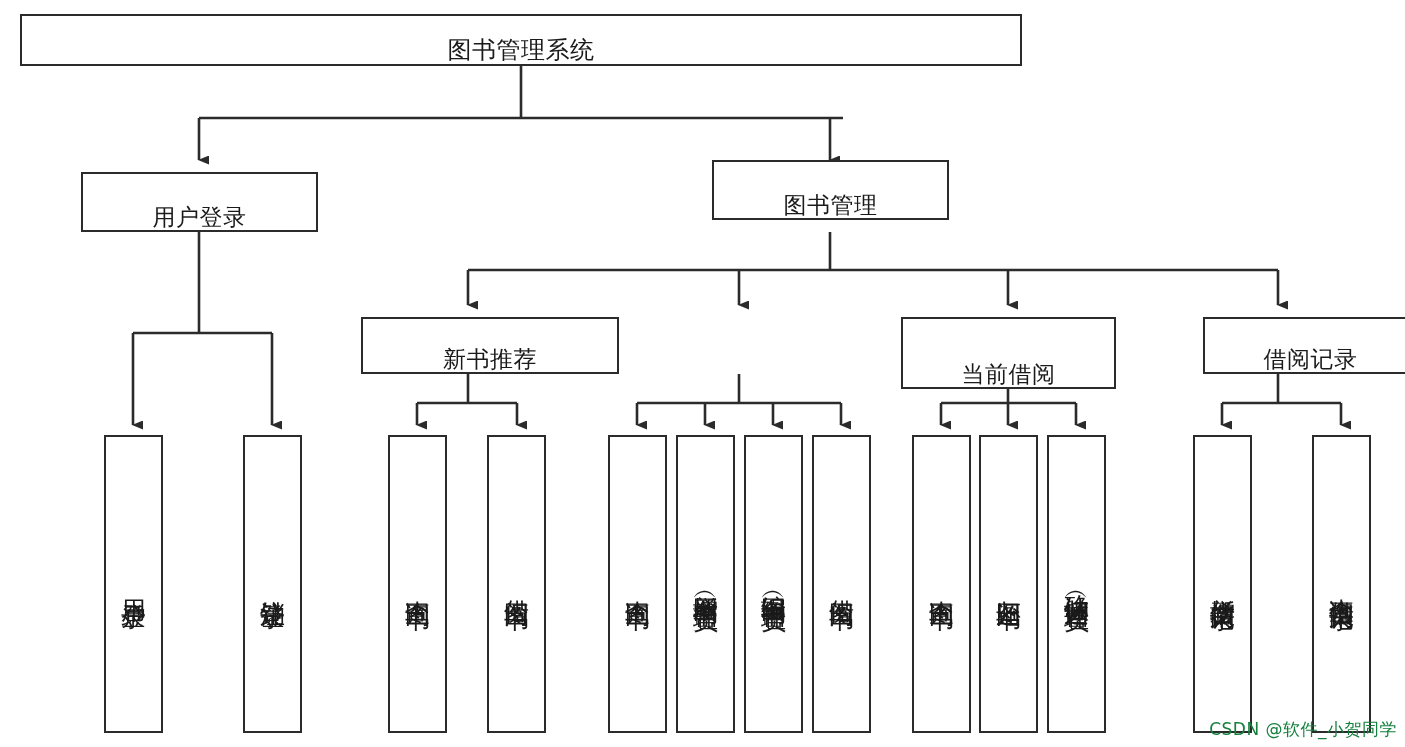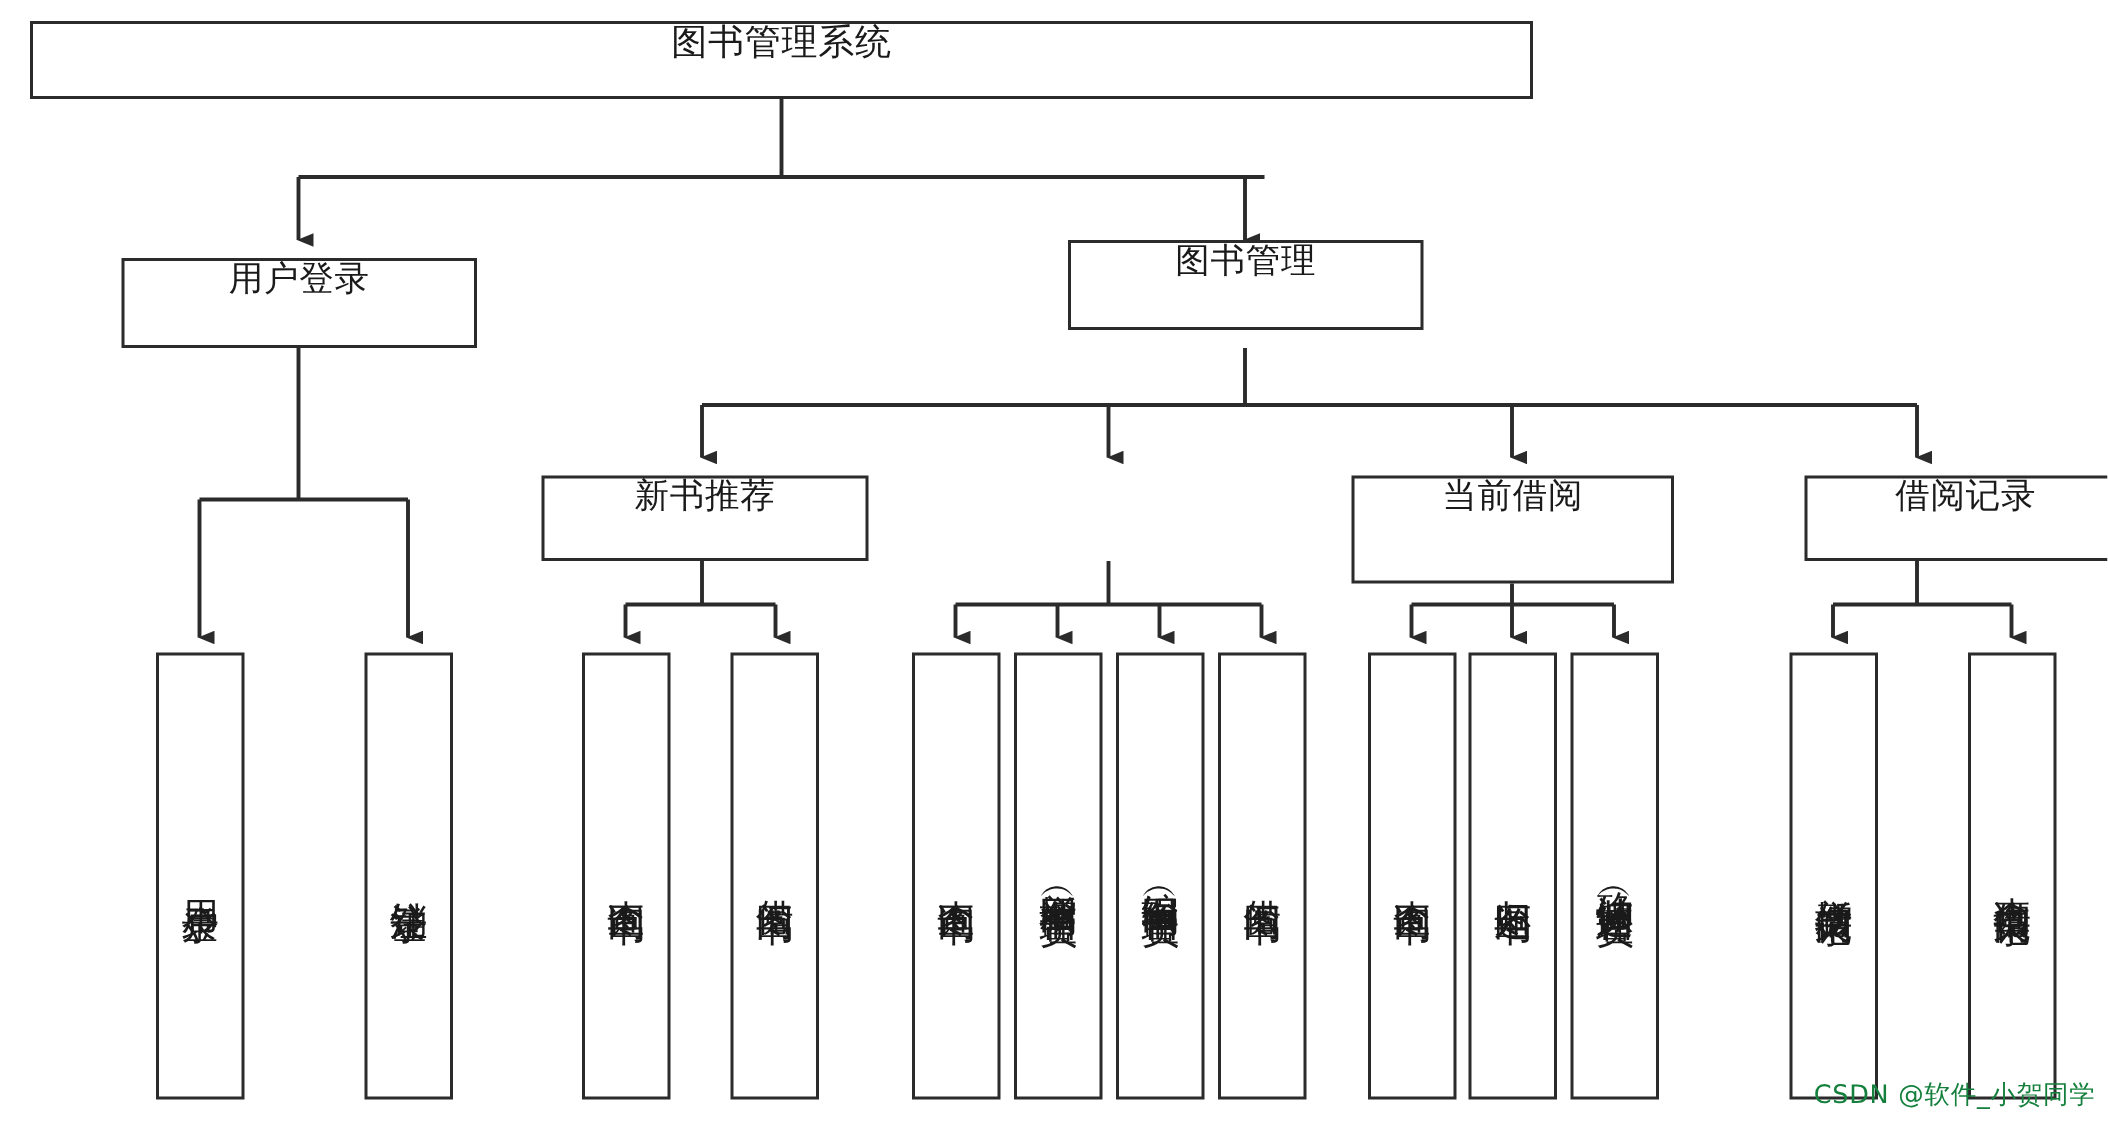--- a/index.html
+++ b/index.html
@@ -25,21 +25,21 @@
     width: 1405px;
     height: 747px;
     pointer-events: none;
   }
   .node {
     position: absolute;
     box-sizing: border-box;
     background: #ffffff;
     border: 2.5px solid #2b2b2b;
     display: flex;
-    align-items: flex-start;
+    align-items: flex-end;
     justify-content: center;
     z-index: 2;
   }
   .node-label {
     color: #1a1a1a;
     text-align: center;
     line-height: 1.08;
     letter-spacing: 0.5px;
     white-space: nowrap;
   }
@@ -135,21 +135,21 @@
     <span class="node-label">图书管理系统</span>
   </div>
 
   <div class="node horiz" style="left:81px; top:172px; width:237px; height:60px;">
     <span class="node-label">用户登录</span>
   </div>
   <div class="node horiz" style="left:712px; top:160px; width:237px; height:60px;">
     <span class="node-label">图书管理</span>
   </div>
 
-  <div class="node horiz" style="left:361px; top:317px; width:218px; height:57px;">
+  <div class="node horiz" style="left:361px; top:317px; width:258px; height:57px;">
     <span class="node-label">新书推荐</span>
   </div>
   <div class="node horiz" style="left:901px; top:317px; width:215px; height:72px;">
     <span class="node-label">当前借阅</span>
   </div>
   <div class="node horiz" style="left:1171px; top:317px; width:215px; height:57px;margin-left:32px;">
     <span class="node-label">借阅记录</span>
   </div>
 
   <div class="node vert" style="left:104px; top:435px; width:59px; height:298px;">

